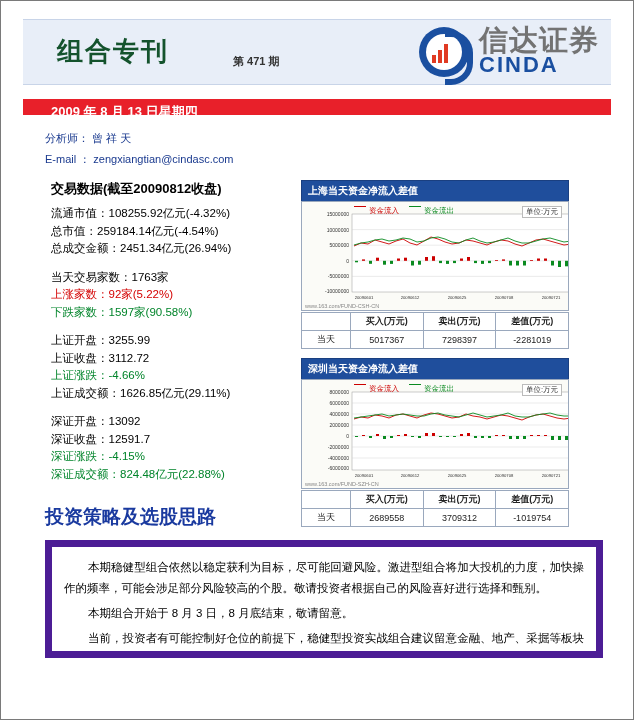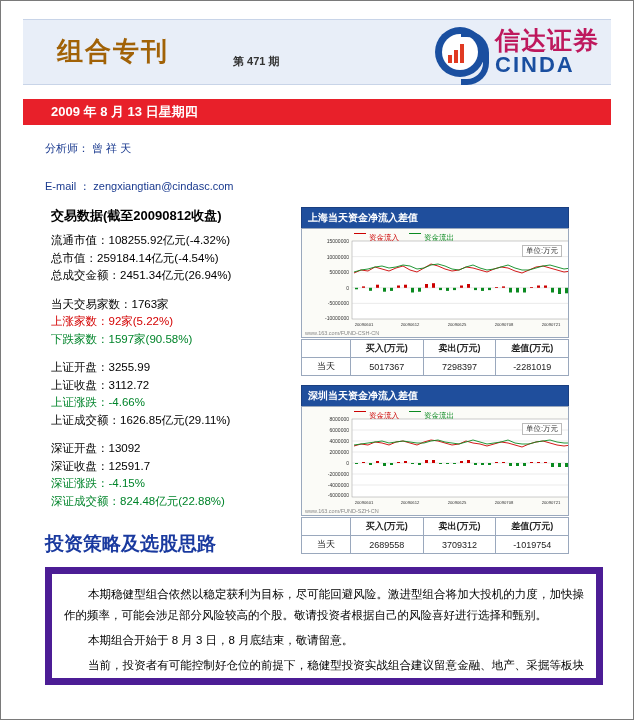--- a/index.html
+++ b/index.html
@@ -32,21 +32,21 @@
     background: #e8eef8;
     border-top: 1px solid #c8d4e8;
     border-bottom: 1px solid #c8d4e8;
   }
   .header-title {
     position: absolute;
     left: 34px;
     top: 14px;
     font-size: 26px;
     font-weight: bold;
-    color: #a16207;
+    color: #14532d;
     letter-spacing: 2px;
     font-family: "DejaVu Sans", sans-serif;
   }
   .header-issue {
     position: absolute;
     left: 210px;
     top: 34px;
     font-size: 11px;
     font-weight: bold;
     color: #333;
@@ -97,56 +97,56 @@
   .logo-mark .dshape {
     position: absolute;
     left: 26px; top: 4px;
     width: 22px; height: 42px;
     border: 6px solid #1a4fa0;
     border-left: none;
     border-radius: 0 22px 22px 0;
     background: transparent;
   }
   .logo-cn {
-    font-size: 25px;
-    font-weight: bold;
-    color: #be185d;
+    font-size: 29px;
+    font-weight: bold;
+    color: #737373;
     line-height: 25px;
     letter-spacing: 1px;
     font-family: "DejaVu Sans", sans-serif;
   }
   .logo-en {
     font-size: 22px;
     font-weight: bold;
     color: #1a4fa0;
     line-height: 23px;
     letter-spacing: 2px;
   }
 
   
   .date-bar {
     margin: 14px 22px 0 22px;
-    height: 26px;
+    height: 16px;
     background: #e8202a;
     color: #ffffff;
     font-size: 13px;
     font-weight: bold;
     line-height: 26px;
     padding-left: 28px;
     box-sizing: border-box;
   }
 
   
   .analyst {
     margin: 14px 0 0 44px;
     font-size: 11px;
     color: #1a3a8f;
     line-height: 18px;
   }
-  .analyst .line2 { margin-top: 20px; }
+  .analyst .line2 { margin-top: 3px; }
 
   
   .main {
     position: relative;
     margin: 12px 22px 0 22px;
     height: 320px;
   }
   .col-left {
     position: absolute;
     left: 28px;
@@ -201,21 +201,21 @@
     gap: 10px;
     z-index: 3;
   }
   .chart-legend .lg { display: flex; align-items: flex-start; gap: 3px; }
   .chart-legend .sw { width: 12px; height: 0; border-top: 1px solid #c00; display: inline-block; }
   .chart-legend .sw.g { border-top-color: #0a8a20; }
   .chart-legend .lg.green { color: #0a8a20; }
   .chart-unit {
     position: absolute;
     right: 6px;
-    top: 16px;
+    top: 4px;
     font-size: 7.5px;
     color: #333;
     border: 1px solid #bbb;
     padding: 0 3px;
     background: #fff;
     z-index: 3;
   }
   .chart-src {
     position: absolute;
     left: 3px;

